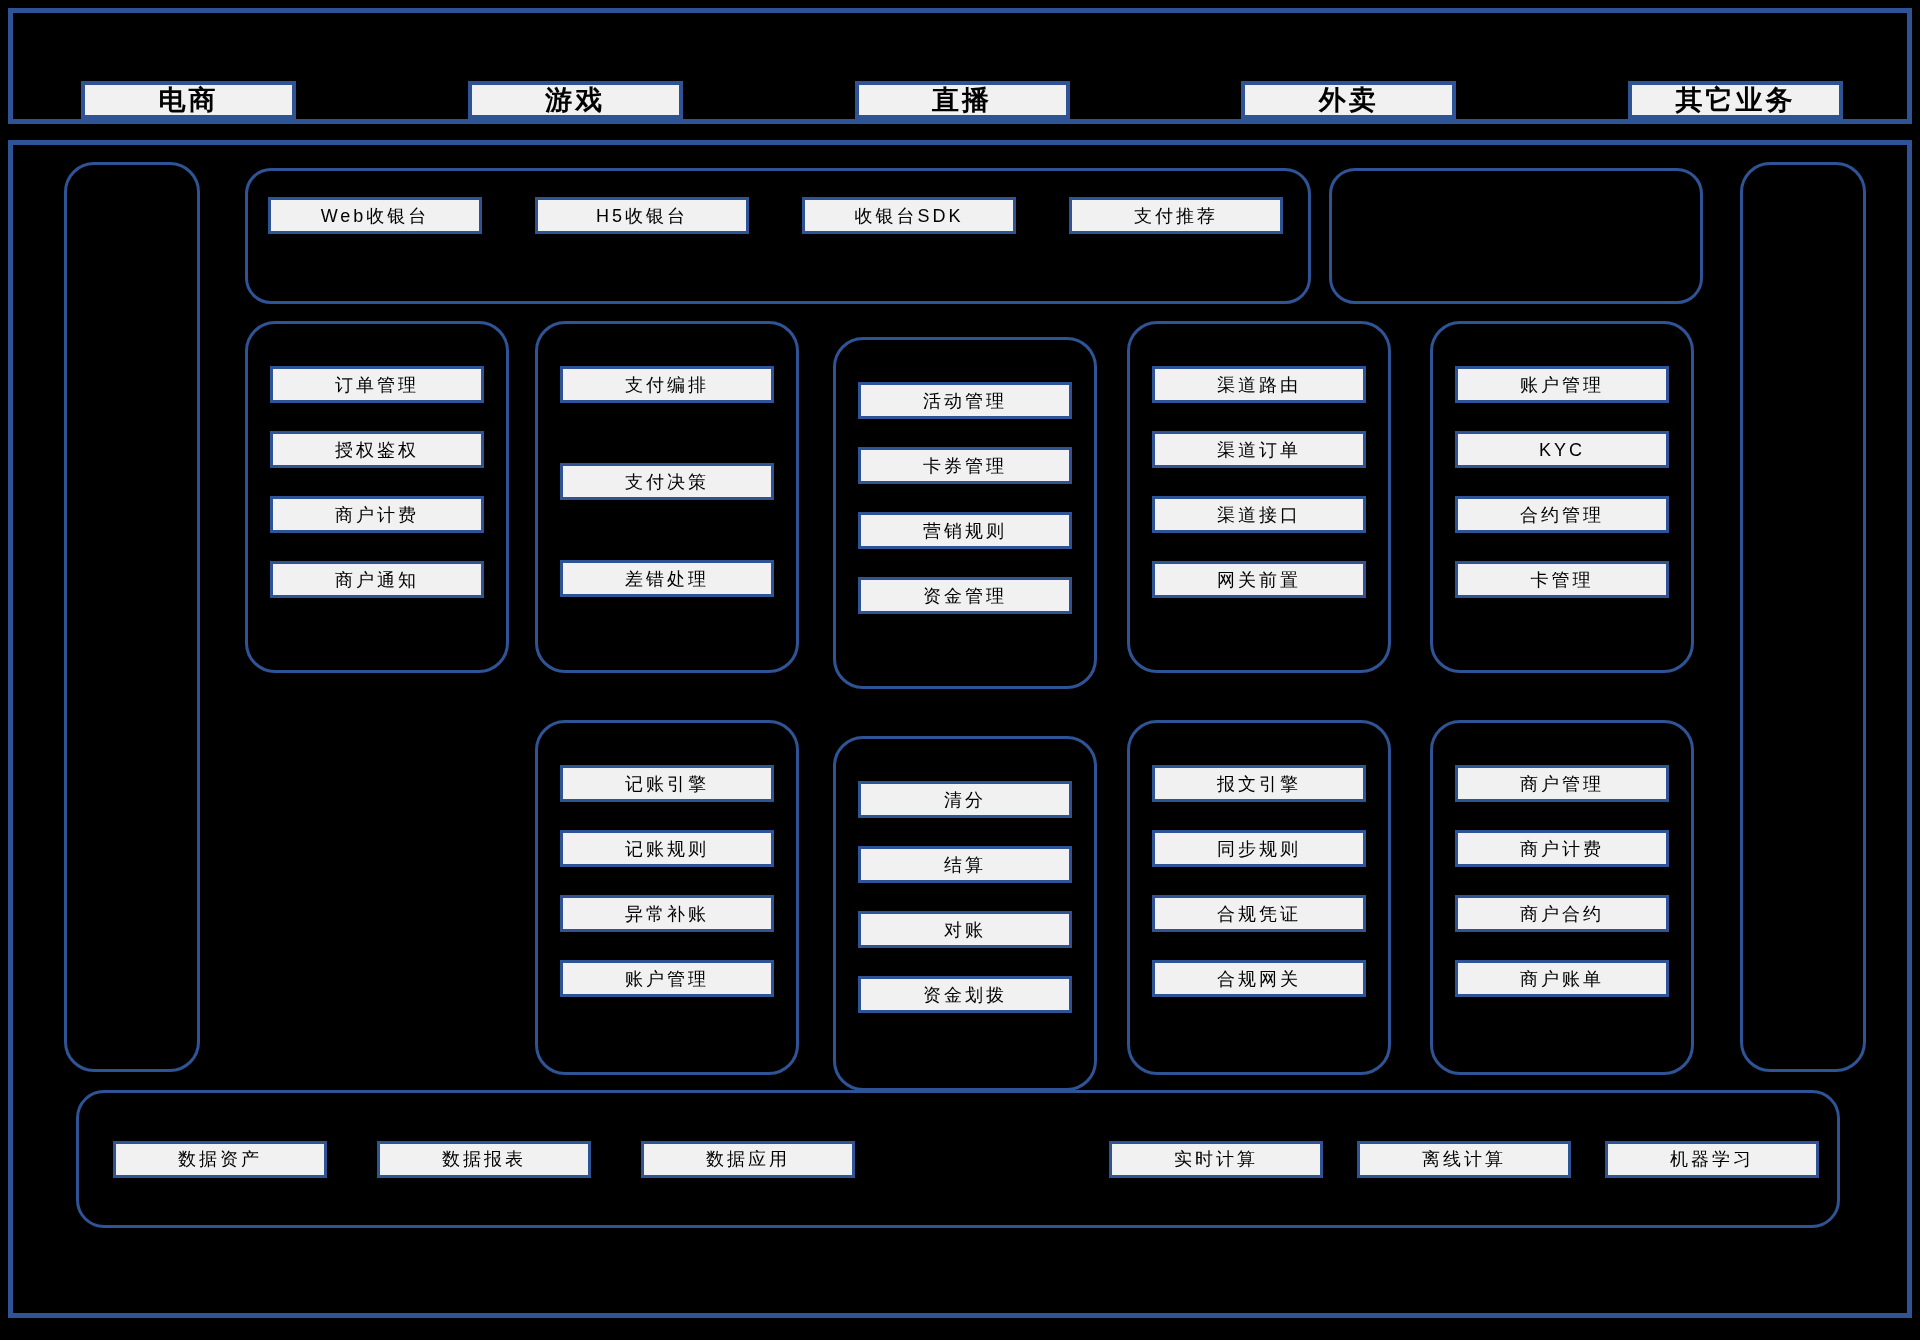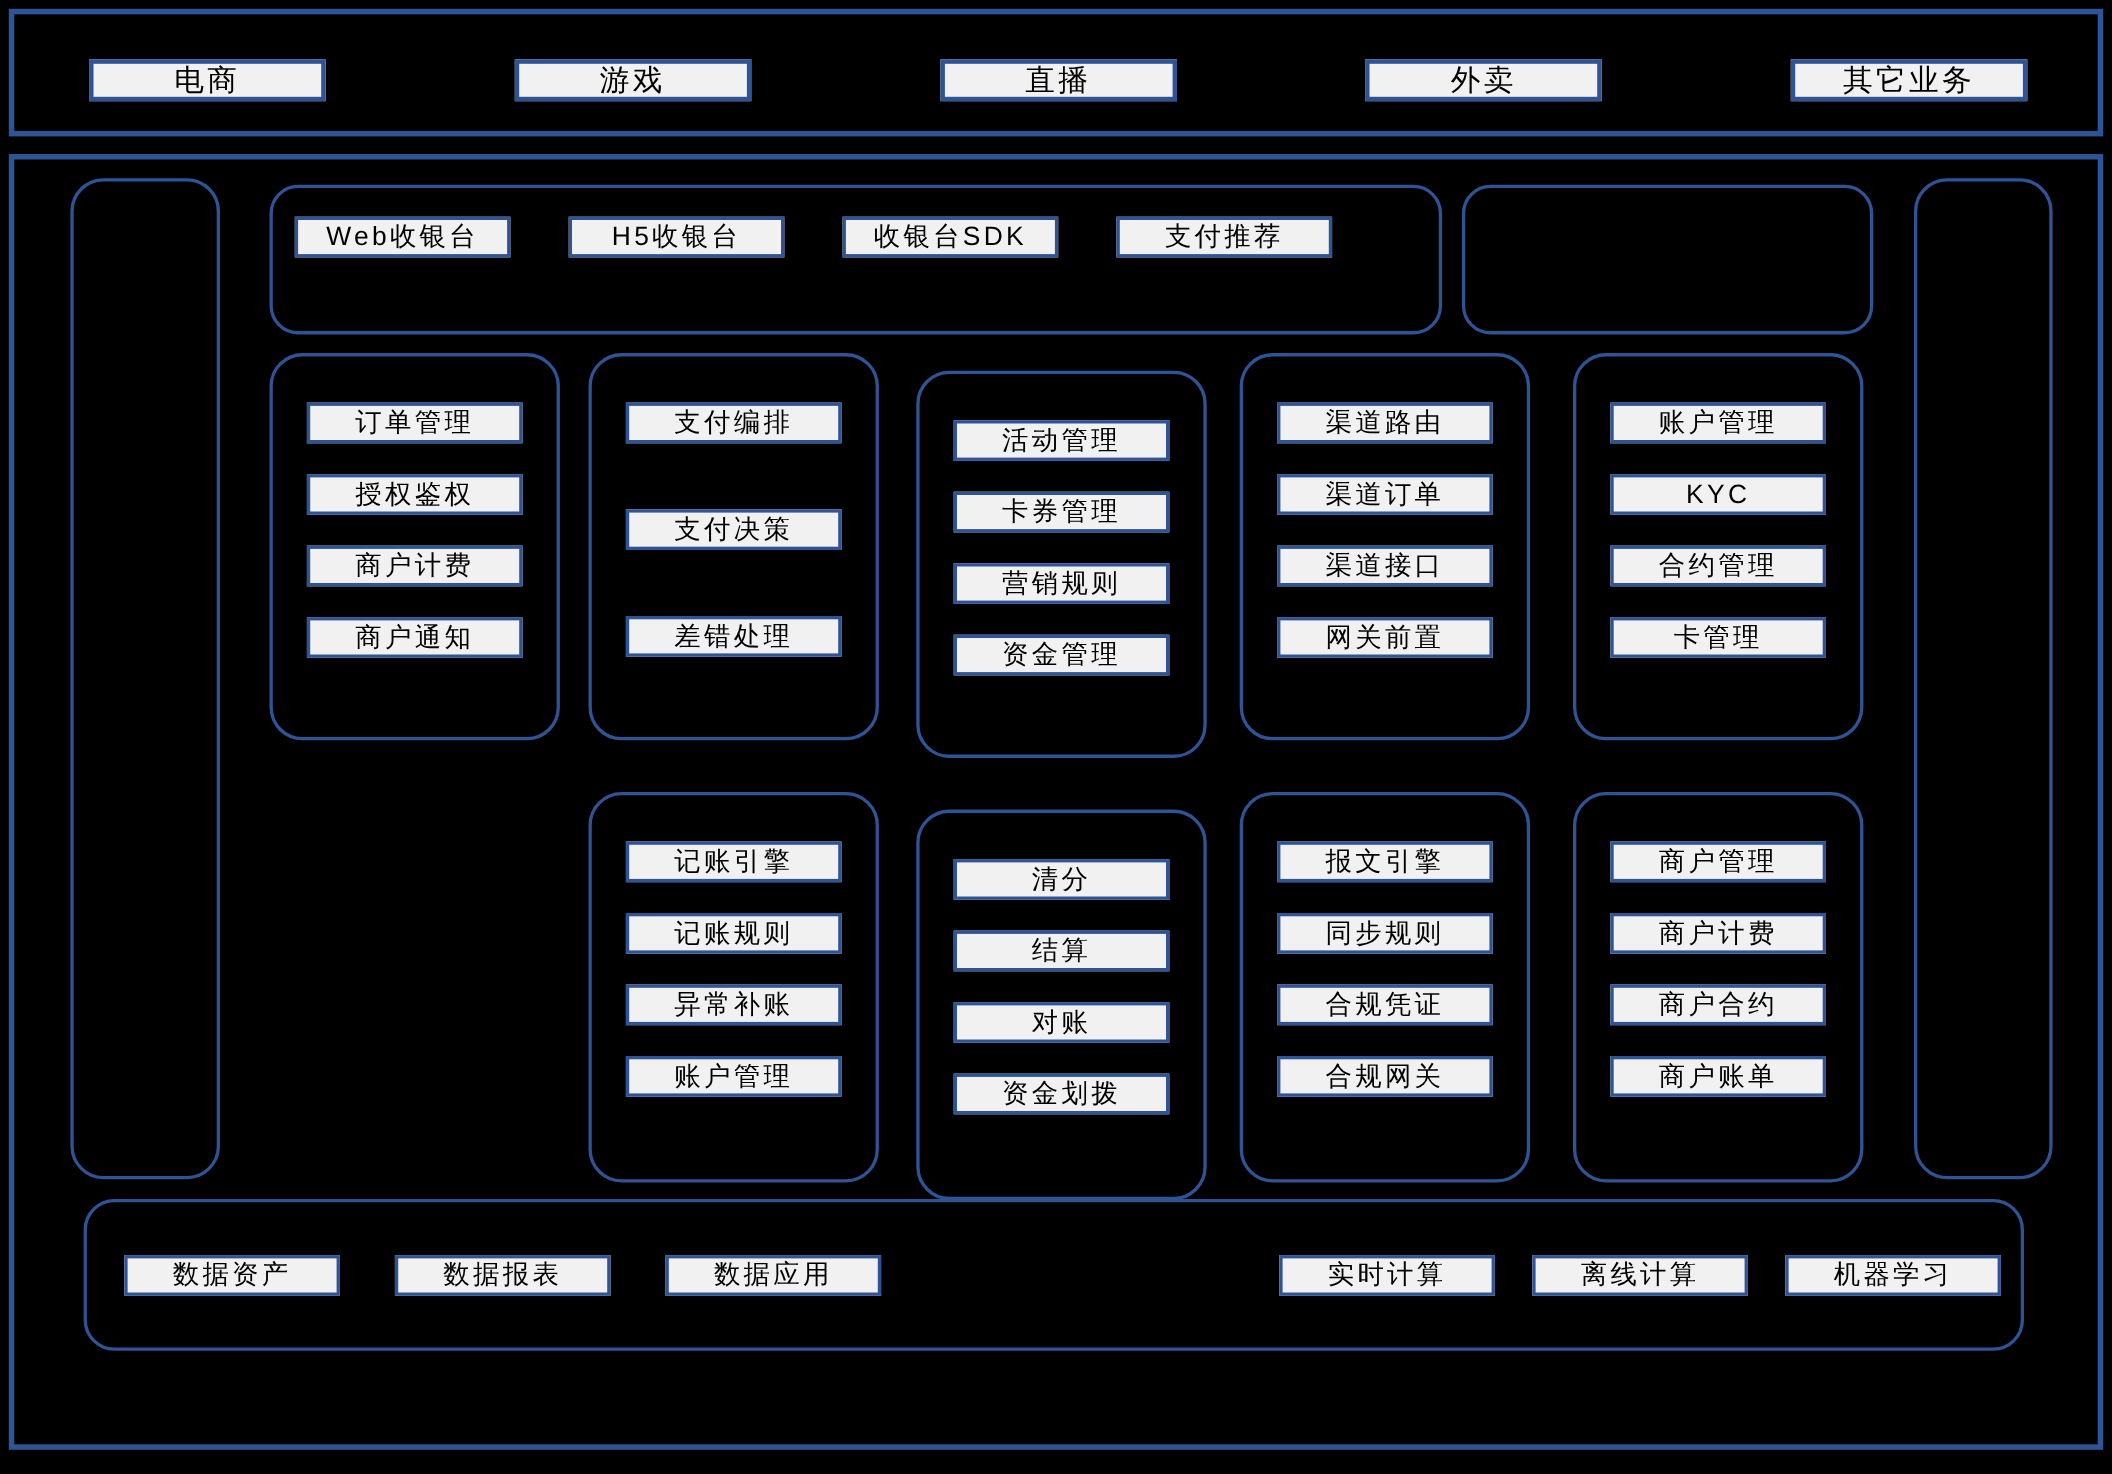--- a/index.html
+++ b/index.html
@@ -9,22 +9,23 @@
     font-family:"Liberation Sans",sans-serif;
     color:#000;
   }
   
   .frame{
     position:absolute;box-sizing:border-box;
     border:5px solid #2f5496;background:#000;
   }
   .top-frame{
     left:8px;top:8px;width:1904px;height:116px;
-    display:flex;justify-content:space-between;align-items:center;
+    display:flex;justify-content:space-between;align-items:flex-end;
     padding:14px 64px 0 68px;
+    font-weight:bold;
   }
   .main-frame{left:8px;top:140px;width:1904px;height:1178px;}
   
   .round{
     position:absolute;box-sizing:border-box;
     border:3px solid #2f5496;border-radius:30px;background:#000;
   }
   .side-left{left:51px;top:17px;width:136px;height:910px;}
   .side-right{left:1727px;top:17px;width:126px;height:910px;}
   .cashier{
@@ -44,24 +45,24 @@
     left:63px;top:945px;width:1764px;height:138px;
     display:flex;align-items:center;justify-content:space-between;
     padding:0 18px 0 34px;border-radius:28px;
   }
   .dgroup{display:flex;align-items:center;}
   .dgroup-left{gap:50px;}
   .dgroup-right{gap:34px;font-family:Liberation Serif, serif;}
   
   .chip{
     box-sizing:border-box;flex:0 0 auto;
-    width:196px;height:37px;
+    width:214px;height:37px;
     background:#f1f1f1;border:3px solid #2f5496;
     display:flex;align-items:center;justify-content:center;
-    font-size:24px;letter-spacing:3px;line-height:1;white-space:nowrap;
+    font-size:18px;letter-spacing:3px;line-height:1;white-space:nowrap;
   }
   .top-chip{width:215px;height:38px;border-width:4px;font-size:27px;}
 </style>
 </head>
 <body>
 
 <div class="frame top-frame">
   <div class="chip top-chip">电商</div>
   <div class="chip top-chip">游戏</div>
   <div class="chip top-chip">直播</div>

